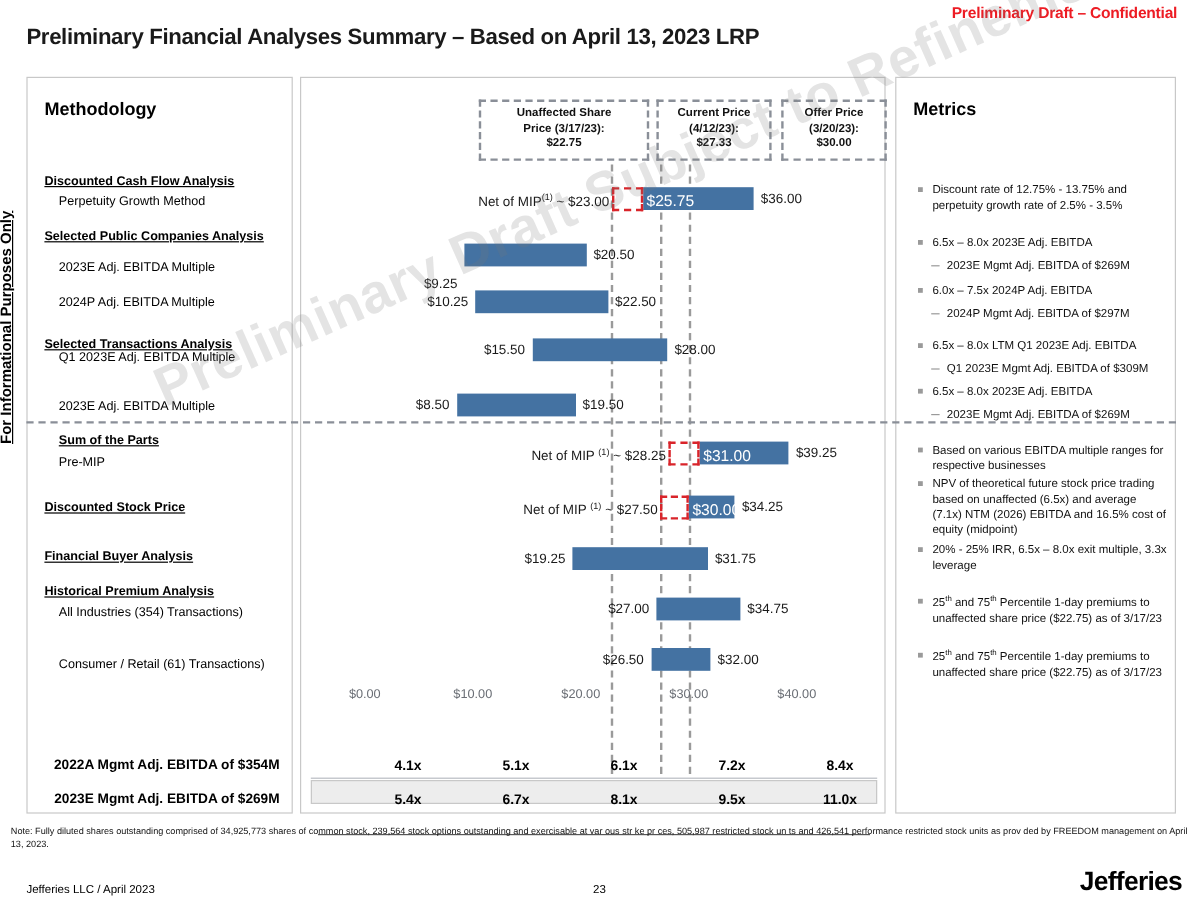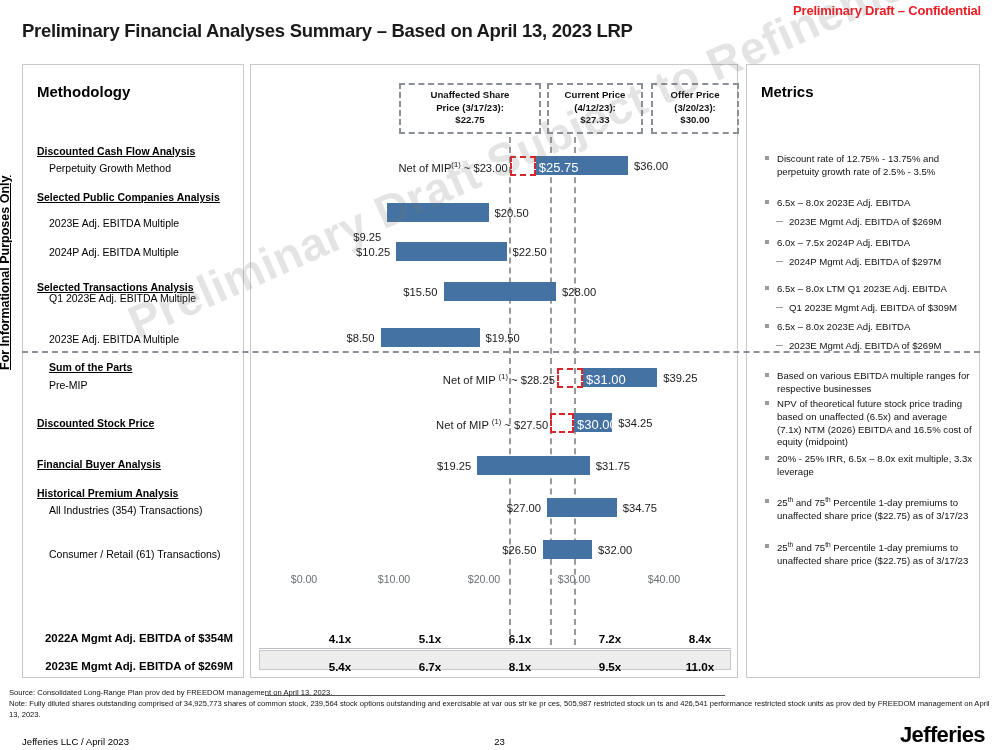--- a/index.html
+++ b/index.html
@@ -317,18 +317,17 @@
       <div class="met" style="top: 388px;"><span class="bul"></span><span>20% - 25% IRR, 6.5x – 8.0x exit multiple, 3.3x leverage</span></div>
       <div class="met" style="top: 431px;"><span class="bul"></span><span>25<sup>th</sup> and 75<sup>th</sup> Percentile 1-day premiums to unaffected share price ($22.75) as of 3/17/23</span></div>
       <div class="met" style="top: 476px;"><span class="bul"></span><span>25<sup>th</sup> and 75<sup>th</sup> Percentile 1-day premiums to unaffected share price ($22.75) as of 3/17/23</span></div>
     </div>
 </div>
 
 <div id="split-line"></div>
 <div id="watermark">Preliminary Draft Subject to Refinements and Assumptions</div>
 
 <div id="notes">
-    <div class="note"><span>Source: Consolidated Long-Range Plan prov ded by FREEDOM management on April 13, 2023.</span></div>
     <div class="note"><span>Note: Fully diluted shares outstanding comprised of 34,925,773 shares of common stock, 239,564 stock options outstanding and exercisable at var ous str ke pr ces, 505,987 restricted stock un ts and 426,541 performance restricted stock units as prov ded by FREEDOM management on April 13, 2023.</span></div>
   </div>
 <div id="footer-left">Jefferies LLC  /  April 2023</div>
 <div id="footer-page">23</div>
 <div id="logo">Jefferies</div>
 
 </body></html>

